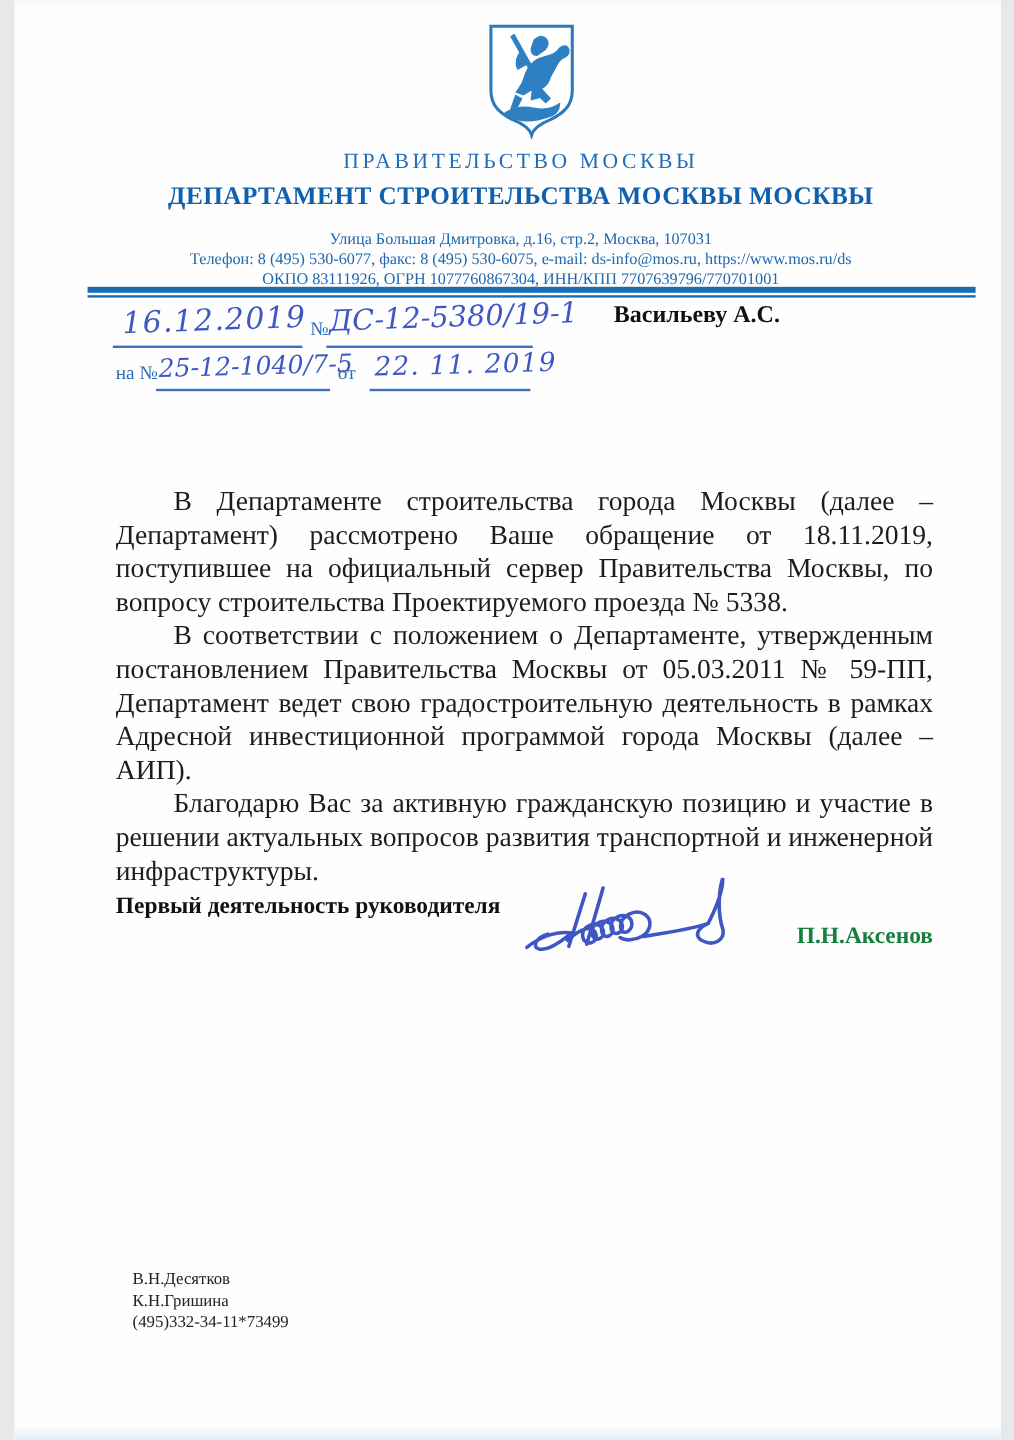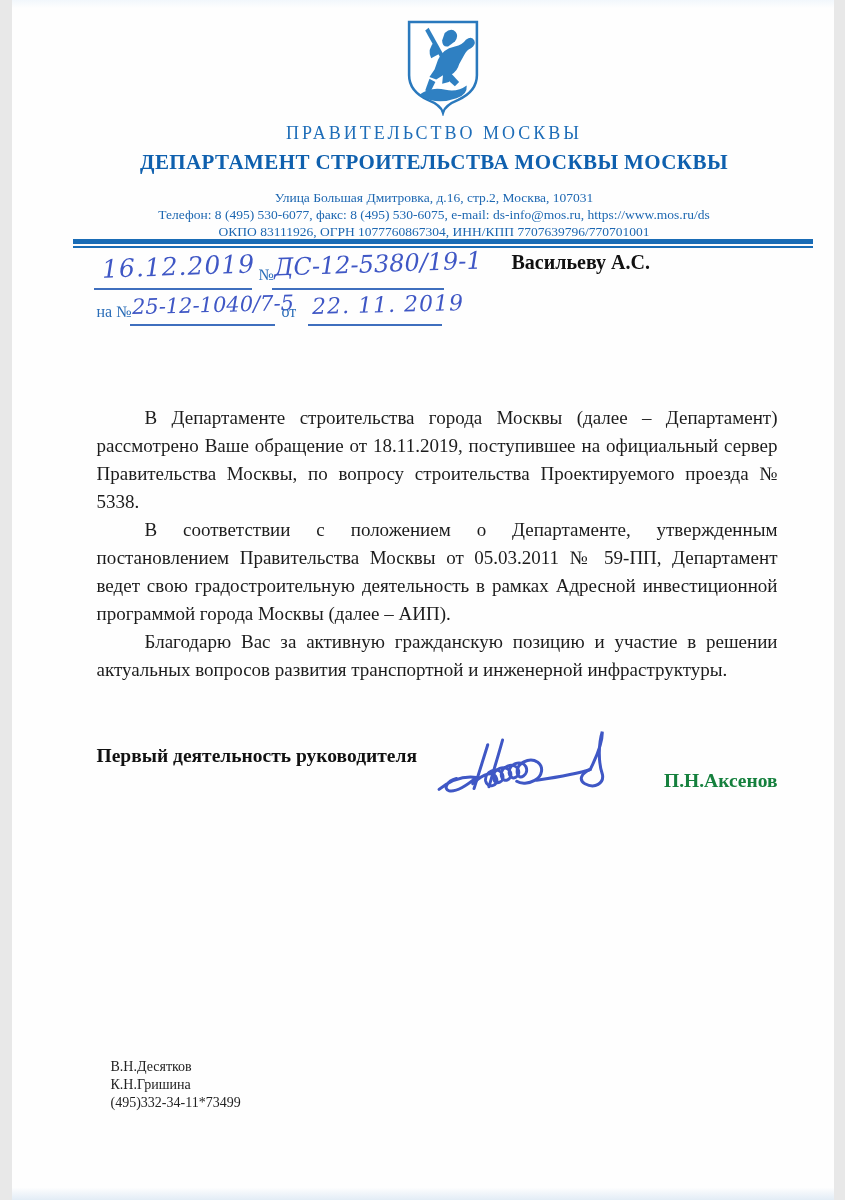--- a/index.html
+++ b/index.html
@@ -71,21 +71,21 @@
   .u-date2{left:296px;top:324px;width:134px;}
 
   
   .salutation{
     position:absolute;left:85px;top:362px;width:680px;
     text-align:center;
     font-size:20.5px;font-weight:bold;color:#111;
   }
   .letter-body{
     position:absolute;left:85px;top:404px;width:681px;
-    font-size:19px;line-height:28px;
+    font-size:23px;line-height:28px;
     text-align:justify;
   }
   .letter-body p{margin:0;text-indent:48px;}
 
   
   .sign-block{position:absolute;left:85px;top:742px;width:681px;height:70px;}
   .sign-position{
     position:absolute;left:0;top:0;
     font-size:19.5px;font-weight:bold;line-height:28px;color:#111;
   }

